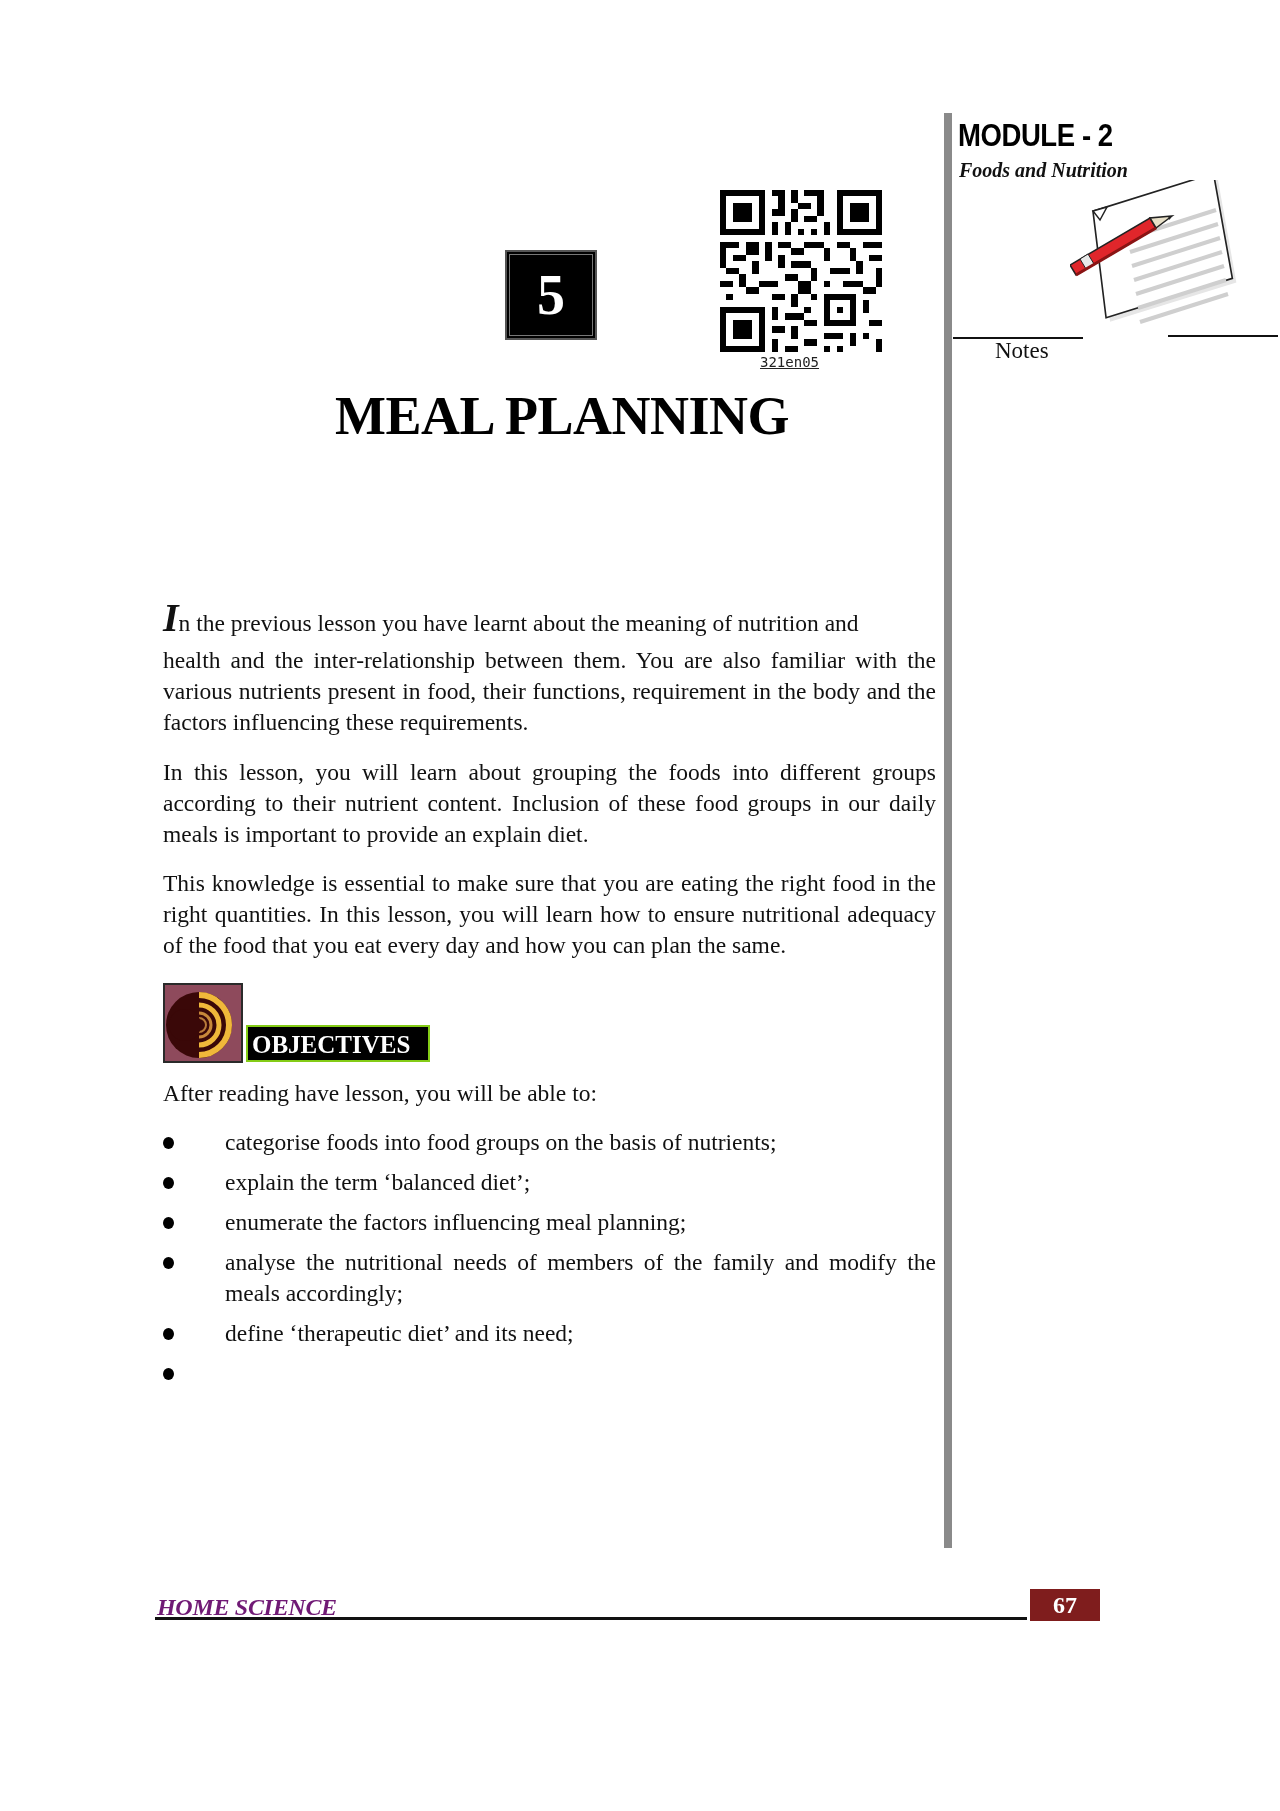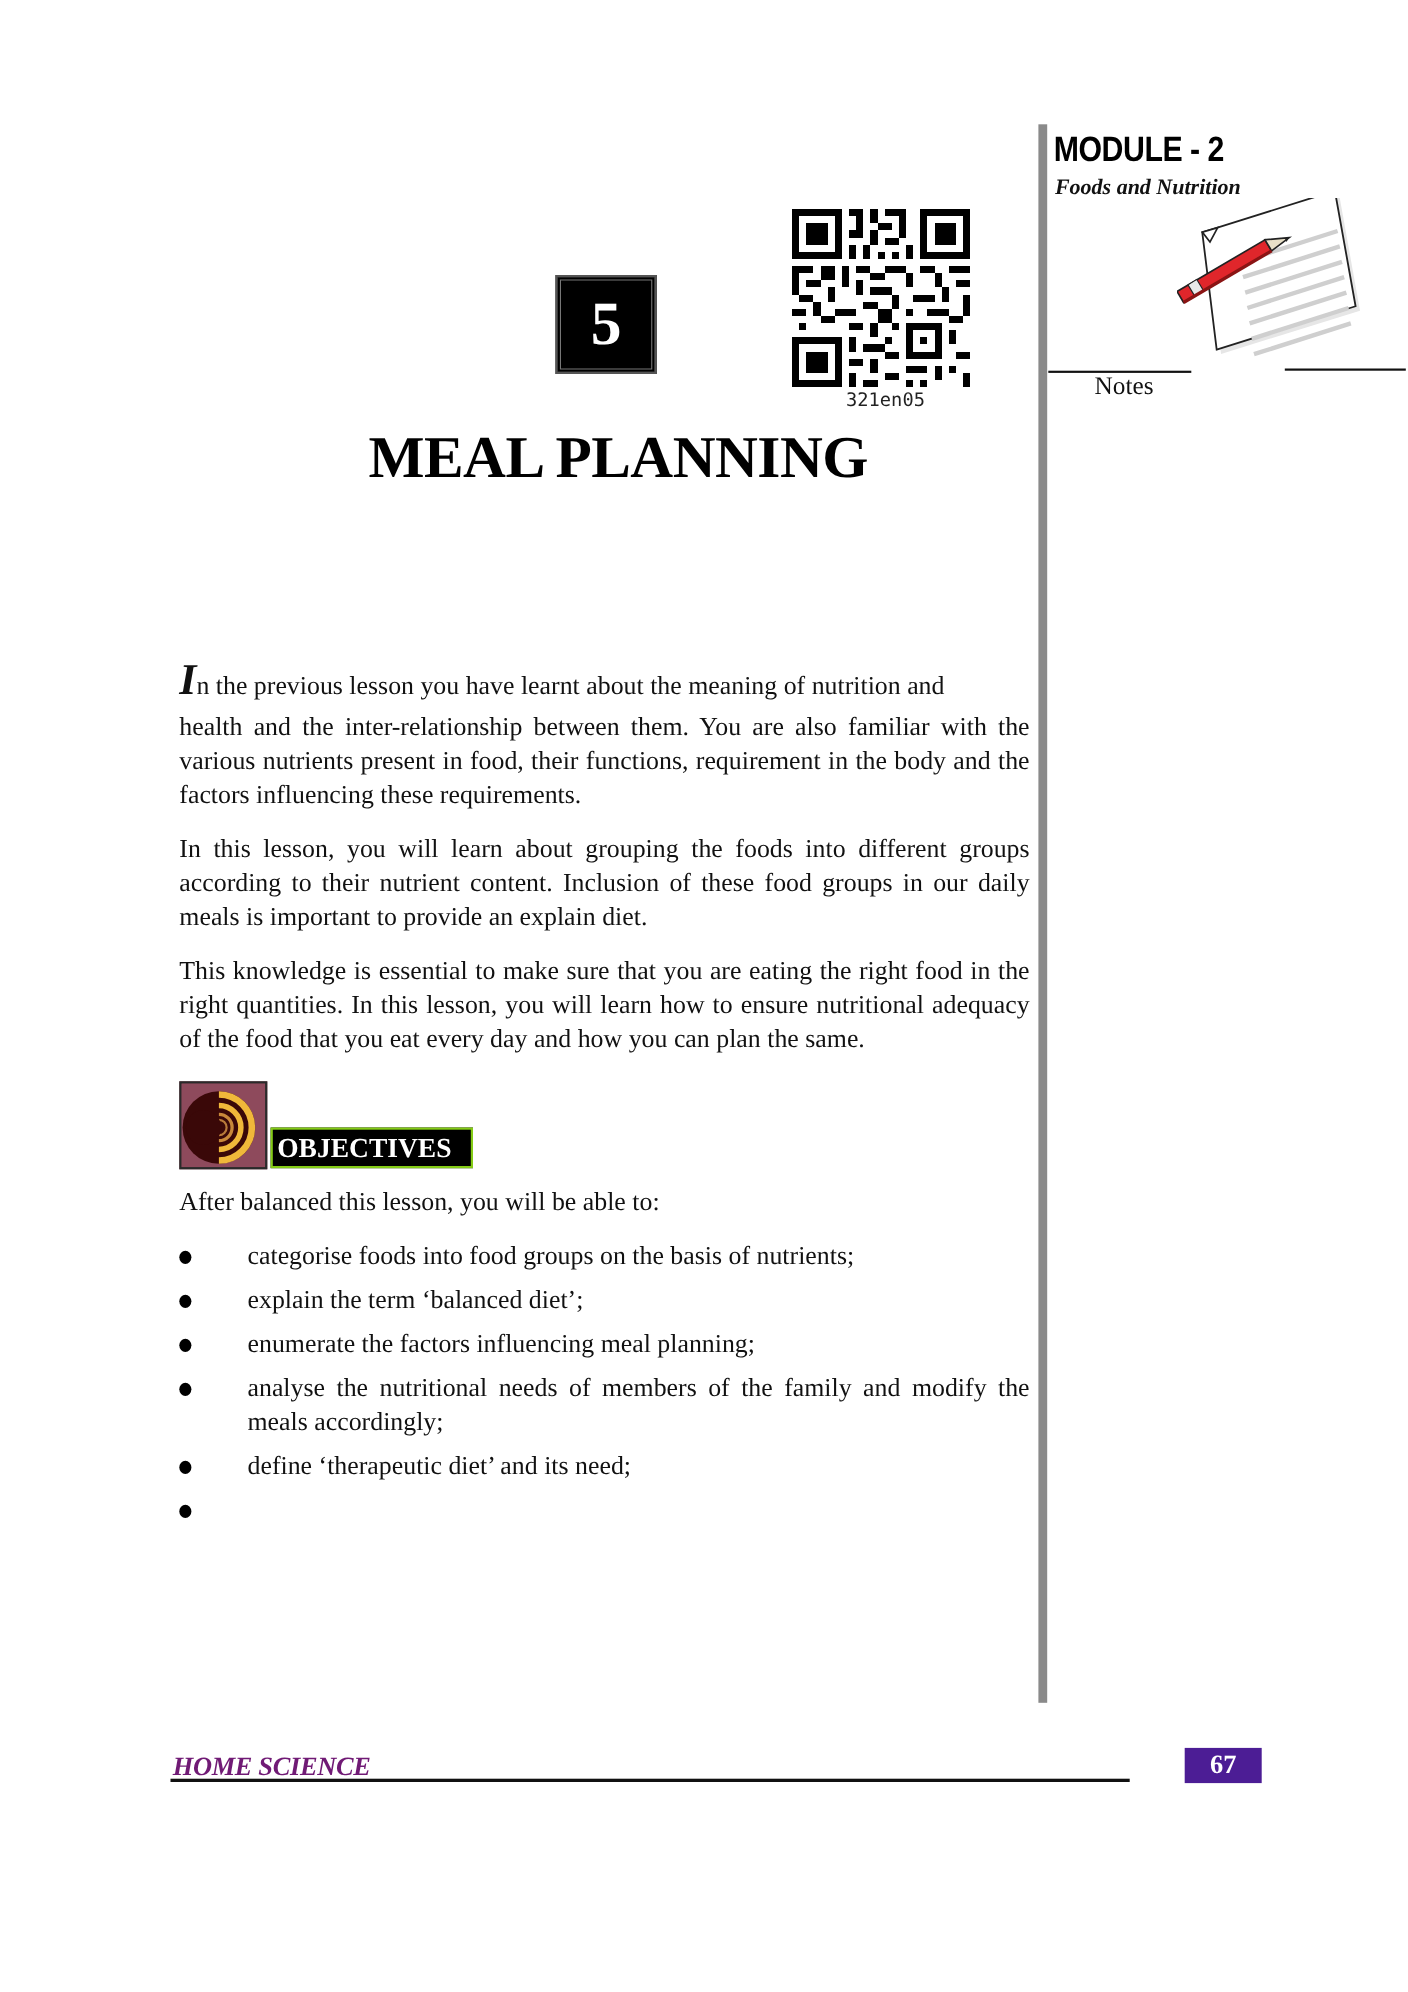--- a/index.html
+++ b/index.html
@@ -12,21 +12,21 @@
   .module-sub { left:959px; top:159px; font-style:italic; font-weight:bold; font-size:20px; color:#111; white-space:nowrap; }
   .notes-line-left { left:953px; top:337px; width:130px; height:2px; background:#111; }
   .notes-line-right { left:1168px; top:335px; width:110px; height:2px; background:#111; }
   .notes-label { left:995px; top:338px; font-weight:normal; font-size:23px; color:#111; }
   .notes-icon { left:1070px; top:180px; width:180px; height:180px; }
 
   
   .chap-box { left:505px; top:250px; width:88px; height:86px; background:#000; border:2px solid #555; box-shadow: inset 0 0 0 2px #000, inset 0 0 0 3px #777; display:flex; align-items:center; justify-content:center; }
   .chap-num { color:#fff; font-weight:bold; font-size:56px; line-height:1; }
   .qr { left:720px; top:190px; width:162px; height:162px; }
-  .qr-code { left:760px; top:354px; width:90px; text-align:center; font-family:"DejaVu Sans Mono", monospace; font-size:17px; color:#222; }
+  .qr-code { left:760px; top:354px; width:90px; font-family:"DejaVu Sans Mono", monospace; font-size:14px; color:#222;text-decoration:underline; }
   .title { left:16px; top:385px; width:1092px; text-align:center; font-weight:bold; font-size:54px; letter-spacing:-0.5px; color:#000; }
 
   
   .para { left:163px; width:773px; font-size:23.5px; line-height:31px; text-align:justify; color:#111; }
   .p1 { top:598px; }
   .p1 .first-line { display:block; line-height:44px; }
   .dropcap { font-style:italic; font-weight:bold; font-size:40px; line-height:1; }
   .p2 { top:757px; }
   .p3 { top:868px; }
 
@@ -35,21 +35,21 @@
   .obj-label { left:246px; top:1025px; width:184px; height:37px; background:#000; border:2px solid #84cc16; box-sizing:border-box; color:#fff; font-weight:bold; font-size:25px; line-height:35px; padding-left:4px; }
   .intro { left:163px; top:1080px; font-size:23.5px; color:#111; white-space:nowrap; }
 
   .obj-list { left:163px; top:1127px; width:773px; margin:0; padding:0; list-style:none; }
   .obj-item { position:relative; padding-left:62px; font-size:23.5px; line-height:31px; margin-bottom:9px; text-align:justify; }
   .obj-bullet { position:absolute; left:0; top:10px; width:11px; height:12px; border-radius:50%; background:#000; }
 
   
   .footer-label { left:157px; top:1594px; font-style:italic; font-weight:bold; font-size:24px; letter-spacing:-0.3px; color:#701a75; }
   .footer-line { left:155px; top:1617px; width:872px; height:3px; background:#111; }
-  .page-box { left:1077px; top:1589px; width:70px; height:32px; background:#4c1d95; display:flex; align-items:center; justify-content:center; }
+  .page-box { left:1030px; top:1589px; width:70px; height:32px; background:#7f1d1d; display:flex; align-items:center; justify-content:center; }
   .page-num { color:#fff; font-weight:bold; font-size:24px; }
 </style>
 </head>
 <body>
 
 <div class="abs vbar"></div>
 <div class="abs module-title">MODULE - 2</div>
 <div class="abs module-sub">Foods and Nutrition</div>
 
 <svg class="abs notes-icon" viewBox="0 0 180 180">
@@ -181,21 +181,21 @@
     <rect width="76" height="76" fill="#8e4a5c"></rect>
     <circle cx="34" cy="40" r="33" fill="#3a0808"></circle>
     <path d="M34,10 A30,30 0 0 1 34,70" fill="none" stroke="#f0b83a" stroke-width="6"></path>
     <path d="M34,20 A20,20 0 0 1 34,60" fill="none" stroke="#f0b83a" stroke-width="5"></path>
     <path d="M34,28 A12,12 0 0 1 34,52" fill="none" stroke="#c8883a" stroke-width="3"></path>
     <path d="M34,33 A7,7 0 0 1 34,47" fill="none" stroke="#b87a3a" stroke-width="2"></path>
     <circle cx="20" cy="40" r="16" fill="#3a0808"></circle>
   </svg>
 </div>
 <div class="abs obj-label">OBJECTIVES</div>
-<div class="abs intro">After balanced this lesson, you will be able to:</div>
+<div class="abs intro">After reading have lesson, you will be able to:</div>
 
 <ul class="abs obj-list">
   <li class="obj-item"><span class="obj-bullet"></span><span>categorise foods into food groups on the basis of nutrients;</span></li>
   <li class="obj-item"><span class="obj-bullet"></span><span>explain the term ‘balanced diet’;</span></li>
   <li class="obj-item"><span class="obj-bullet"></span><span>enumerate the factors influencing meal planning;</span></li>
   <li class="obj-item"><span class="obj-bullet"></span><span>analyse the nutritional needs of members of the family and modify the meals accordingly;</span></li>
   <li class="obj-item"><span class="obj-bullet"></span><span>define ‘therapeutic diet’ and its need;</span></li>
   <li class="obj-item"><span class="obj-bullet"></span></li>
 </ul>
 

